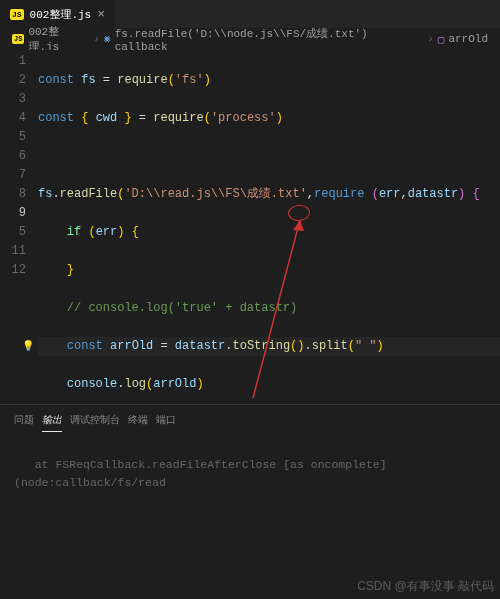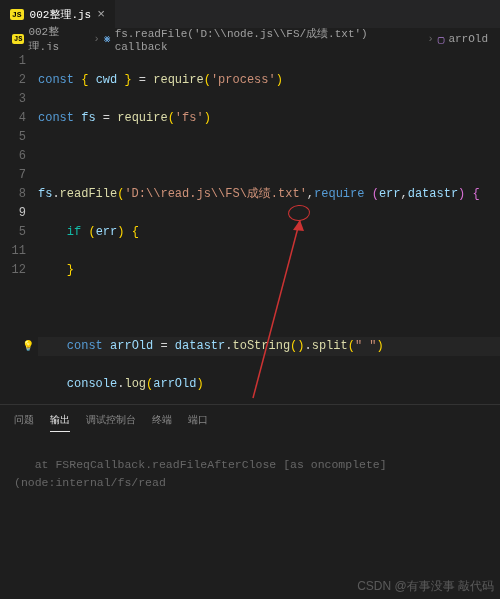--- a/index.html
+++ b/index.html
@@ -83,21 +83,21 @@
   }
   .line { height: 19px; }
   .line.hl { background: rgba(255,255,255,0.03); }
   .bulb {
     position: absolute;
     left: -16px;
     color: #ffcc00;
     font-size: 10px;
   }
   .kw   { color: #569cd6; }
-  .kw2  { color: #14b8a6; text-align: right; }
+  .kw2  { color: #86efac; text-align: right; }
   .var  { color: #9cdcfe; }
   .fn   { color: #dcdcaa; }
   .str  { color: #ce9178; }
   .cmt  { color: #6a9955; }
   .par  { color: #ffd700; }
   .par2 { color: #da70d6; }
   .circle {
     position: absolute;
     width: 22px;
     height: 16px;
@@ -120,29 +120,30 @@
     left: 0;
     right: 0;
     height: 195px;
     background: #1e1e1e;
     border-top: 1px solid #333;
     display: flex;
     flex-direction: column;
   }
   .panel-tabs {
     display: flex;
-    gap: 16px;
+    gap: 8px;
     padding: 4px 30px 0 14px;
     font-size: 10px;
     color: #888;
   }
   .panel-tabs .ptab { padding: 4px 0; }
   .panel-tabs .ptab.active {
     color: #e7e7e7;
     border-bottom: 1px solid #e7e7e7;
+    font-style: italic;
   }
   .terminal {
     flex: 1;
     padding: 6px 14px;
     font-size: 11.5px;
     line-height: 18px;
     white-space: pre-wrap;
     color: #cccccc;
     overflow: hidden;
   }
@@ -187,27 +188,27 @@
     <div>5</div>
     <div>6</div>
     <div>7</div>
     <div>8</div>
     <div class="hl">9</div>
     <div>5</div>
     <div>11</div>
     <div>12</div>
   </div>
   <div class="code">
+<div class="line"><span class="kw">const </span><span class="var">fs</span><span> = </span><span class="fn">require</span><span class="par">(</span><span class="str">'fs'</span><span class="par">)</span></div>
 <div class="line"><span class="kw">const </span><span class="par">{ </span><span class="var">cwd</span><span class="par"> } </span><span>= </span><span class="fn">require</span><span class="par">(</span><span class="str">'process'</span><span class="par">)</span></div>
-<div class="line"><span class="kw">const </span><span class="var">fs</span><span> = </span><span class="fn">require</span><span class="par">(</span><span class="str">'fs'</span><span class="par">)</span></div>
 <div class="line"></div>
 <div class="line"><span class="var">fs</span><span>.</span><span class="fn">readFile</span><span class="par">(</span><span class="str">'D:\\read.js\\FS\成绩.txt'</span><span>,</span><span class="kw">require </span><span class="par2">(</span><span class="var">err</span><span>,</span><span class="var">datastr</span><span class="par2">)</span><span> </span><span class="par2">{</span></div>
 <div class="line"><span>    </span><span class="kw2">if </span><span class="par">(</span><span class="var">err</span><span class="par">)</span><span> </span><span class="par">{</span></div>
 <div class="line"><span>    </span><span class="par">}</span></div>
-<div class="line"><span>    </span></div>
+<div class="line"><span>    </span><span class="cmt">// console.log('true' + datastr)</span></div>
 <div class="line hl"><span class="bulb">💡</span><span>    </span><span class="kw">const </span><span class="var">arrOld</span><span> = </span><span class="var">datastr</span><span>.</span><span class="fn">toString</span><span class="par">(</span><span class="par">)</span><span>.</span><span class="fn">split</span><span class="par">(</span><span class="str">" "</span><span class="par">)</span></div>
 <div class="line"><span>    </span><span class="var">console</span><span>.</span><span class="fn">log</span><span class="par">(</span><span class="var">arrOld</span><span class="par">)</span></div>
 <div class="line"><span class="par2">})</span></div>
 <div class="line"></div>
     <div class="circle"></div>
     <svg class="arrow-svg" width="460" height="350">
       <line x1="262" y1="170" x2="215" y2="348" stroke="#cc3333" stroke-width="1.5"></line>
       <polygon points="262,170 255,180 266,181" fill="#cc3333"></polygon>
     </svg>
   </div>
@@ -215,21 +216,21 @@
 
 <div class="panel">
   <div class="panel-tabs">
     <div class="ptab">问题</div>
     <div class="ptab active">输出</div>
     <div class="ptab">调试控制台</div>
     <div class="ptab">终端</div>
     <div class="ptab">端口</div>
   </div>
   <div class="terminal">
-<div class="term-dim">   at FSReqCallback.readFileAfterClose [as oncomplete] (node:internal/fs/read</div>
+<div class="term-dim">   at FSReqCallback.readFileAfterClose [as oncomplete] (node:callback/fs/read</div>
 <div style="height:8px"></div>
 <div style="height:8px"></div>
 <div></div>
 
 
 
 
 
   </div>
 </div>

